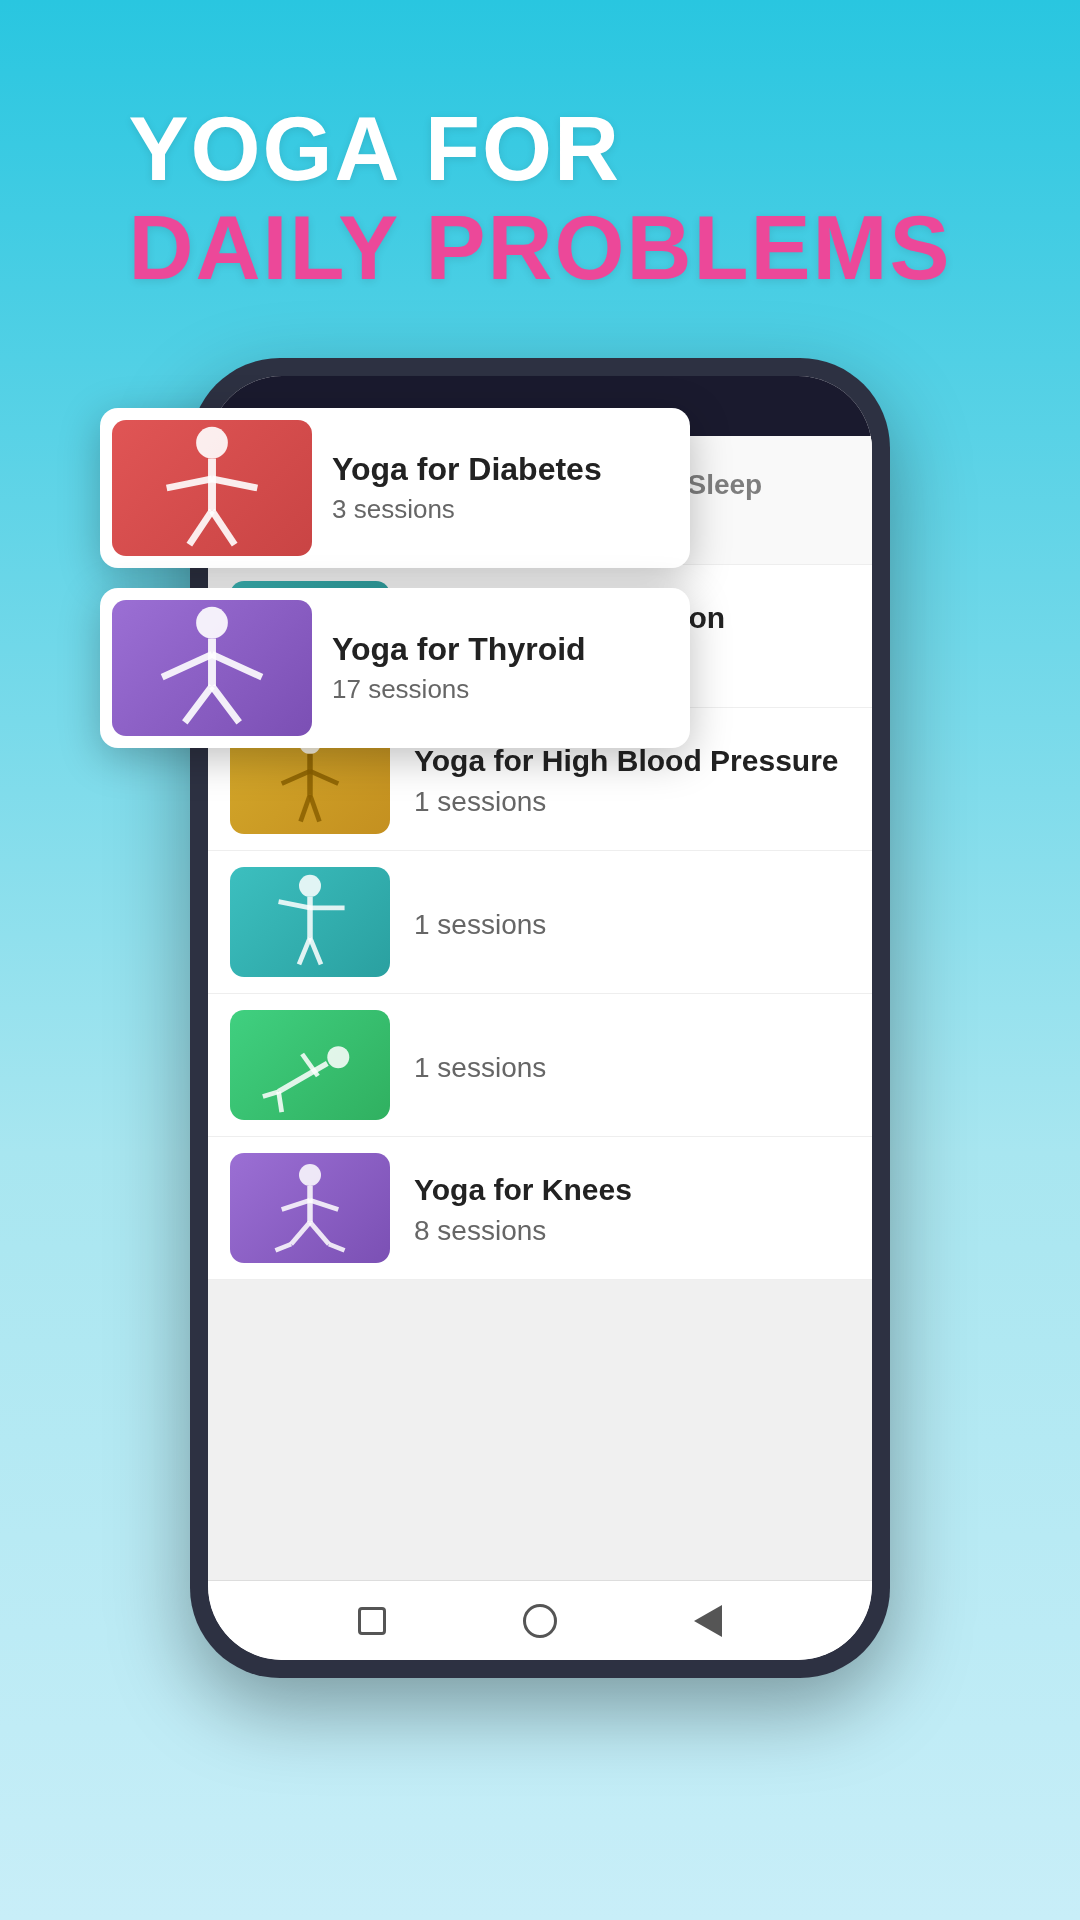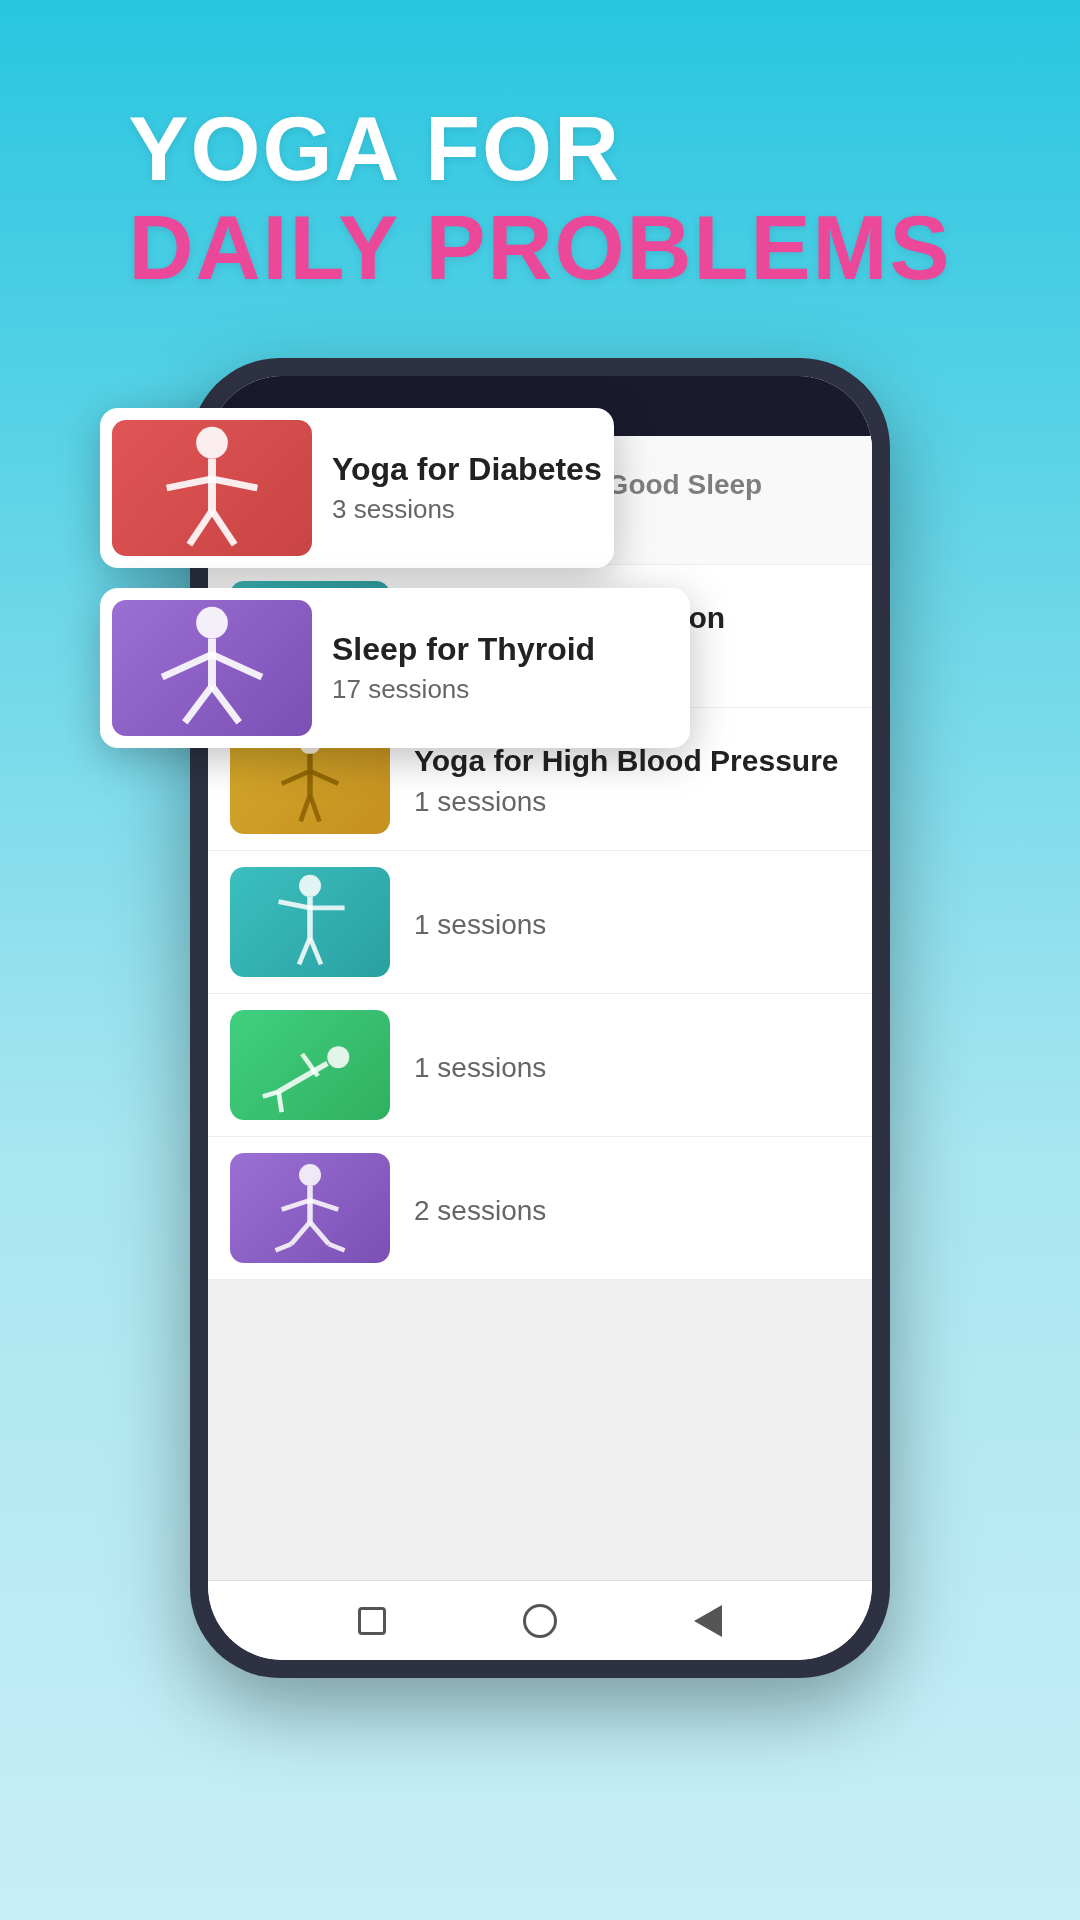--- a/index.html
+++ b/index.html
@@ -352,40 +352,41 @@
             <line x1="40" y1="21" x2="40" y2="44" stroke="#fff" stroke-width="3.5" opacity="0.85"></line>
             <line x1="40" y1="30" x2="22" y2="36" stroke="#fff" stroke-width="3" opacity="0.85"></line>
             <line x1="40" y1="30" x2="58" y2="36" stroke="#fff" stroke-width="3" opacity="0.85"></line>
             <line x1="40" y1="44" x2="28" y2="58" stroke="#fff" stroke-width="3" opacity="0.85"></line>
             <line x1="28" y1="58" x2="18" y2="62" stroke="#fff" stroke-width="3" opacity="0.85"></line>
             <line x1="40" y1="44" x2="52" y2="58" stroke="#fff" stroke-width="3" opacity="0.85"></line>
             <line x1="52" y1="58" x2="62" y2="62" stroke="#fff" stroke-width="3" opacity="0.85"></line>
           </svg>
         </div>
         <div class="info">
-          <div class="sessions">2 sessions</div>
+          <div class="title">Yoga for Knees</div>
+          <div class="sessions">8 sessions</div>
         </div>
       </div>
 
     </div>
 
     <div class="phone-nav-bottom">
       <div class="nav-btn">
         <div class="nav-square"></div>
       </div>
       <div class="nav-btn">
         <div class="nav-circle"></div>
       </div>
       <div class="nav-btn">
         <div class="nav-triangle"></div>
       </div>
     </div>
   </div>
 
-  <div class="popup-card" style="top: 50px; left: -90px; width: 514px; height: 160px;">
+  <div class="popup-card" style="top: 50px; left: -90px; width: 590px; height: 160px;">
     <div class="thumb bg-red" style="width:200px; height:136px; border-radius:14px;">
       <svg viewBox="0 0 80 60" style="width:100%;height:100%;">
         <ellipse cx="40" cy="10" rx="7" ry="7" fill="#fff" opacity="0.9"></ellipse>
         <line x1="40" y1="17" x2="40" y2="40" stroke="#fff" stroke-width="3.5" opacity="0.9"></line>
         <line x1="40" y1="26" x2="20" y2="30" stroke="#fff" stroke-width="3" opacity="0.9"></line>
         <line x1="40" y1="26" x2="60" y2="30" stroke="#fff" stroke-width="3" opacity="0.9"></line>
         <line x1="40" y1="40" x2="30" y2="55" stroke="#fff" stroke-width="3" opacity="0.9"></line>
         <line x1="40" y1="40" x2="50" y2="55" stroke="#fff" stroke-width="3" opacity="0.9"></line>
       </svg>
     </div>
@@ -400,18 +401,18 @@
       <svg viewBox="0 0 80 60" style="width:100%;height:100%;">
         <ellipse cx="40" cy="10" rx="7" ry="7" fill="#fff" opacity="0.9"></ellipse>
         <line x1="40" y1="17" x2="40" y2="38" stroke="#fff" stroke-width="3.5" opacity="0.9"></line>
         <line x1="40" y1="24" x2="18" y2="34" stroke="#fff" stroke-width="3" opacity="0.9"></line>
         <line x1="40" y1="24" x2="62" y2="34" stroke="#fff" stroke-width="3" opacity="0.9"></line>
         <line x1="40" y1="38" x2="28" y2="54" stroke="#fff" stroke-width="3" opacity="0.9"></line>
         <line x1="40" y1="38" x2="52" y2="54" stroke="#fff" stroke-width="3" opacity="0.9"></line>
       </svg>
     </div>
     <div class="info">
-      <div class="title">Sleep for Thyroid</div>
+      <div class="title">Yoga for Thyroid</div>
       <div class="sessions">17 sessions</div>
     </div>
   </div>
 
 </div>
 
 </body></html>

